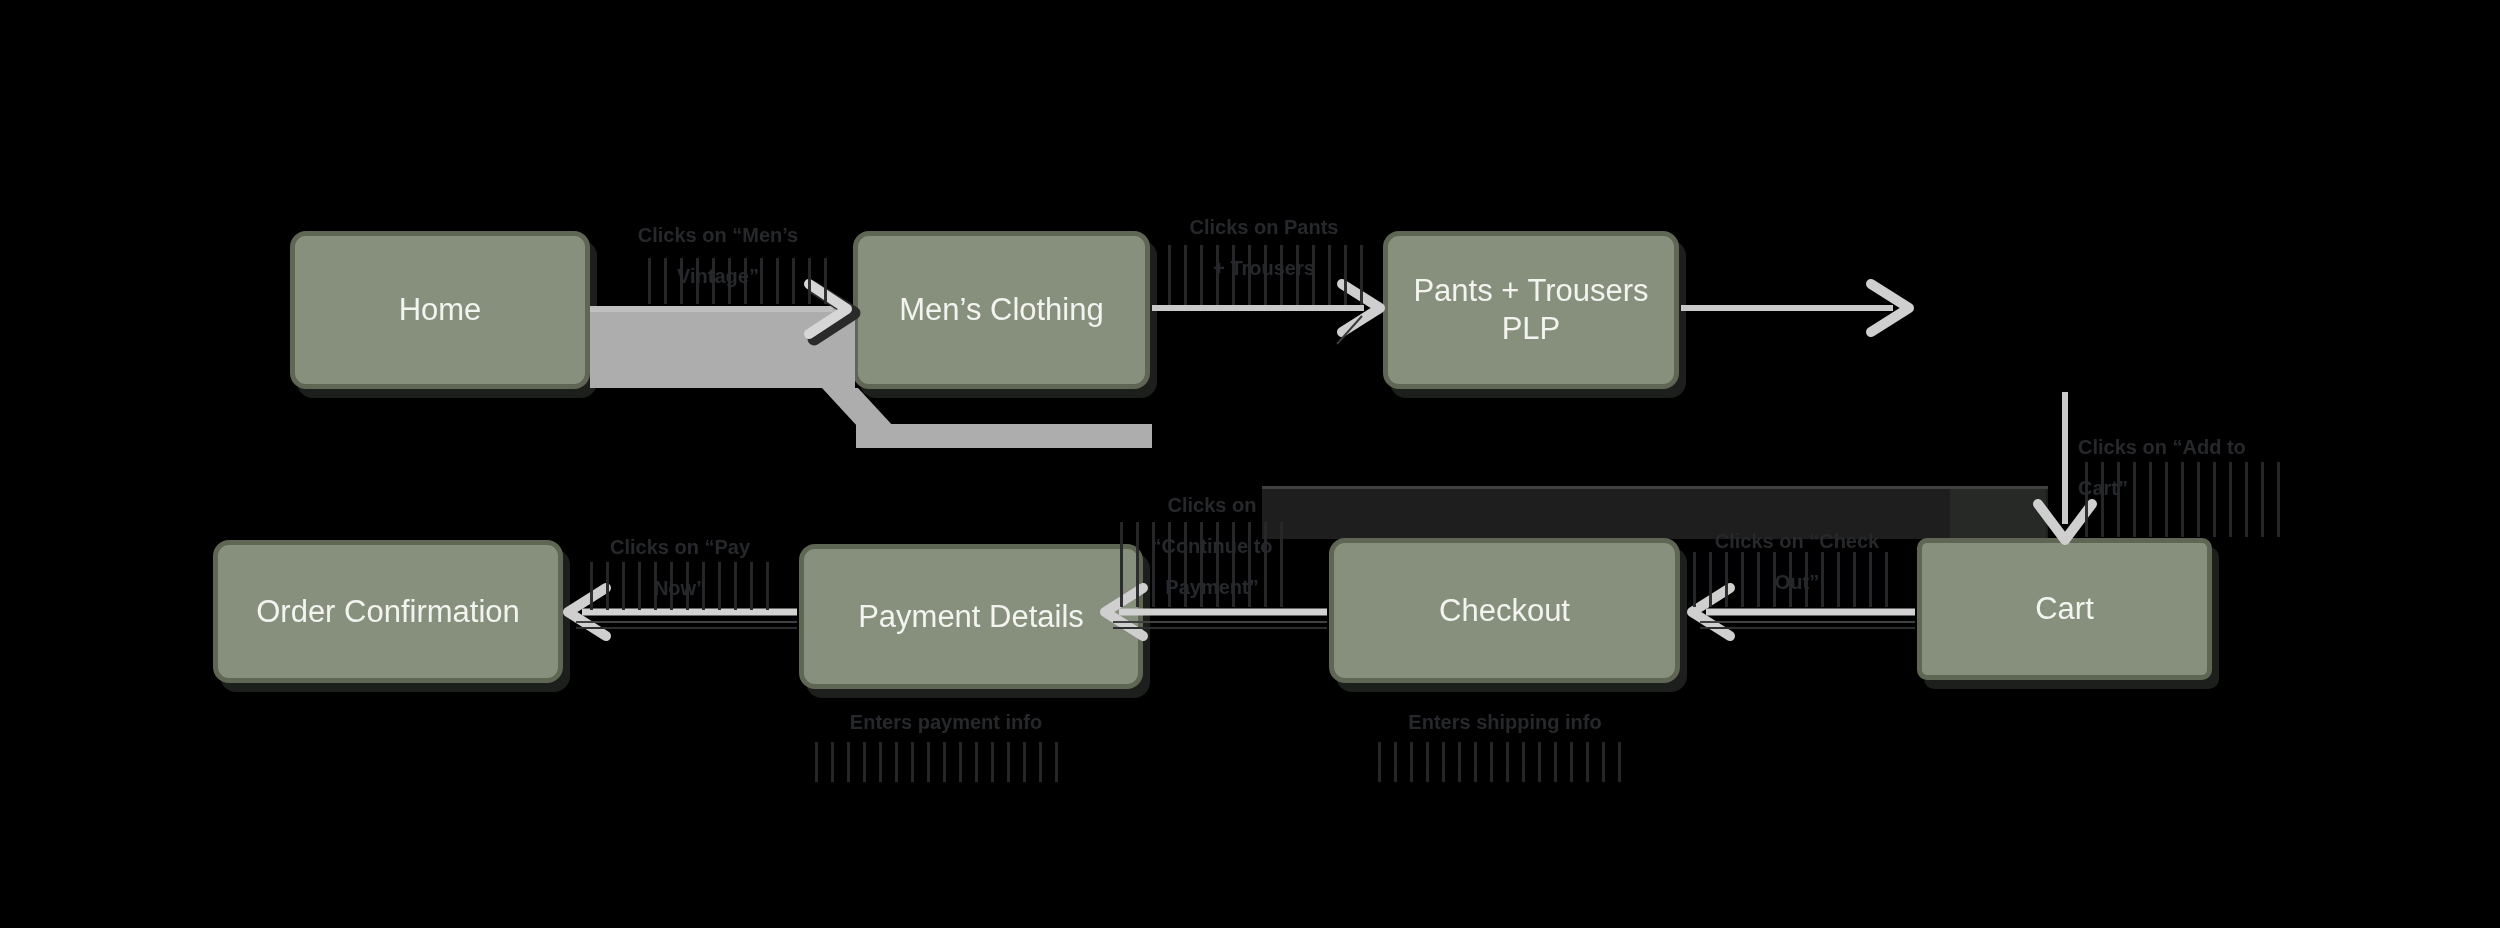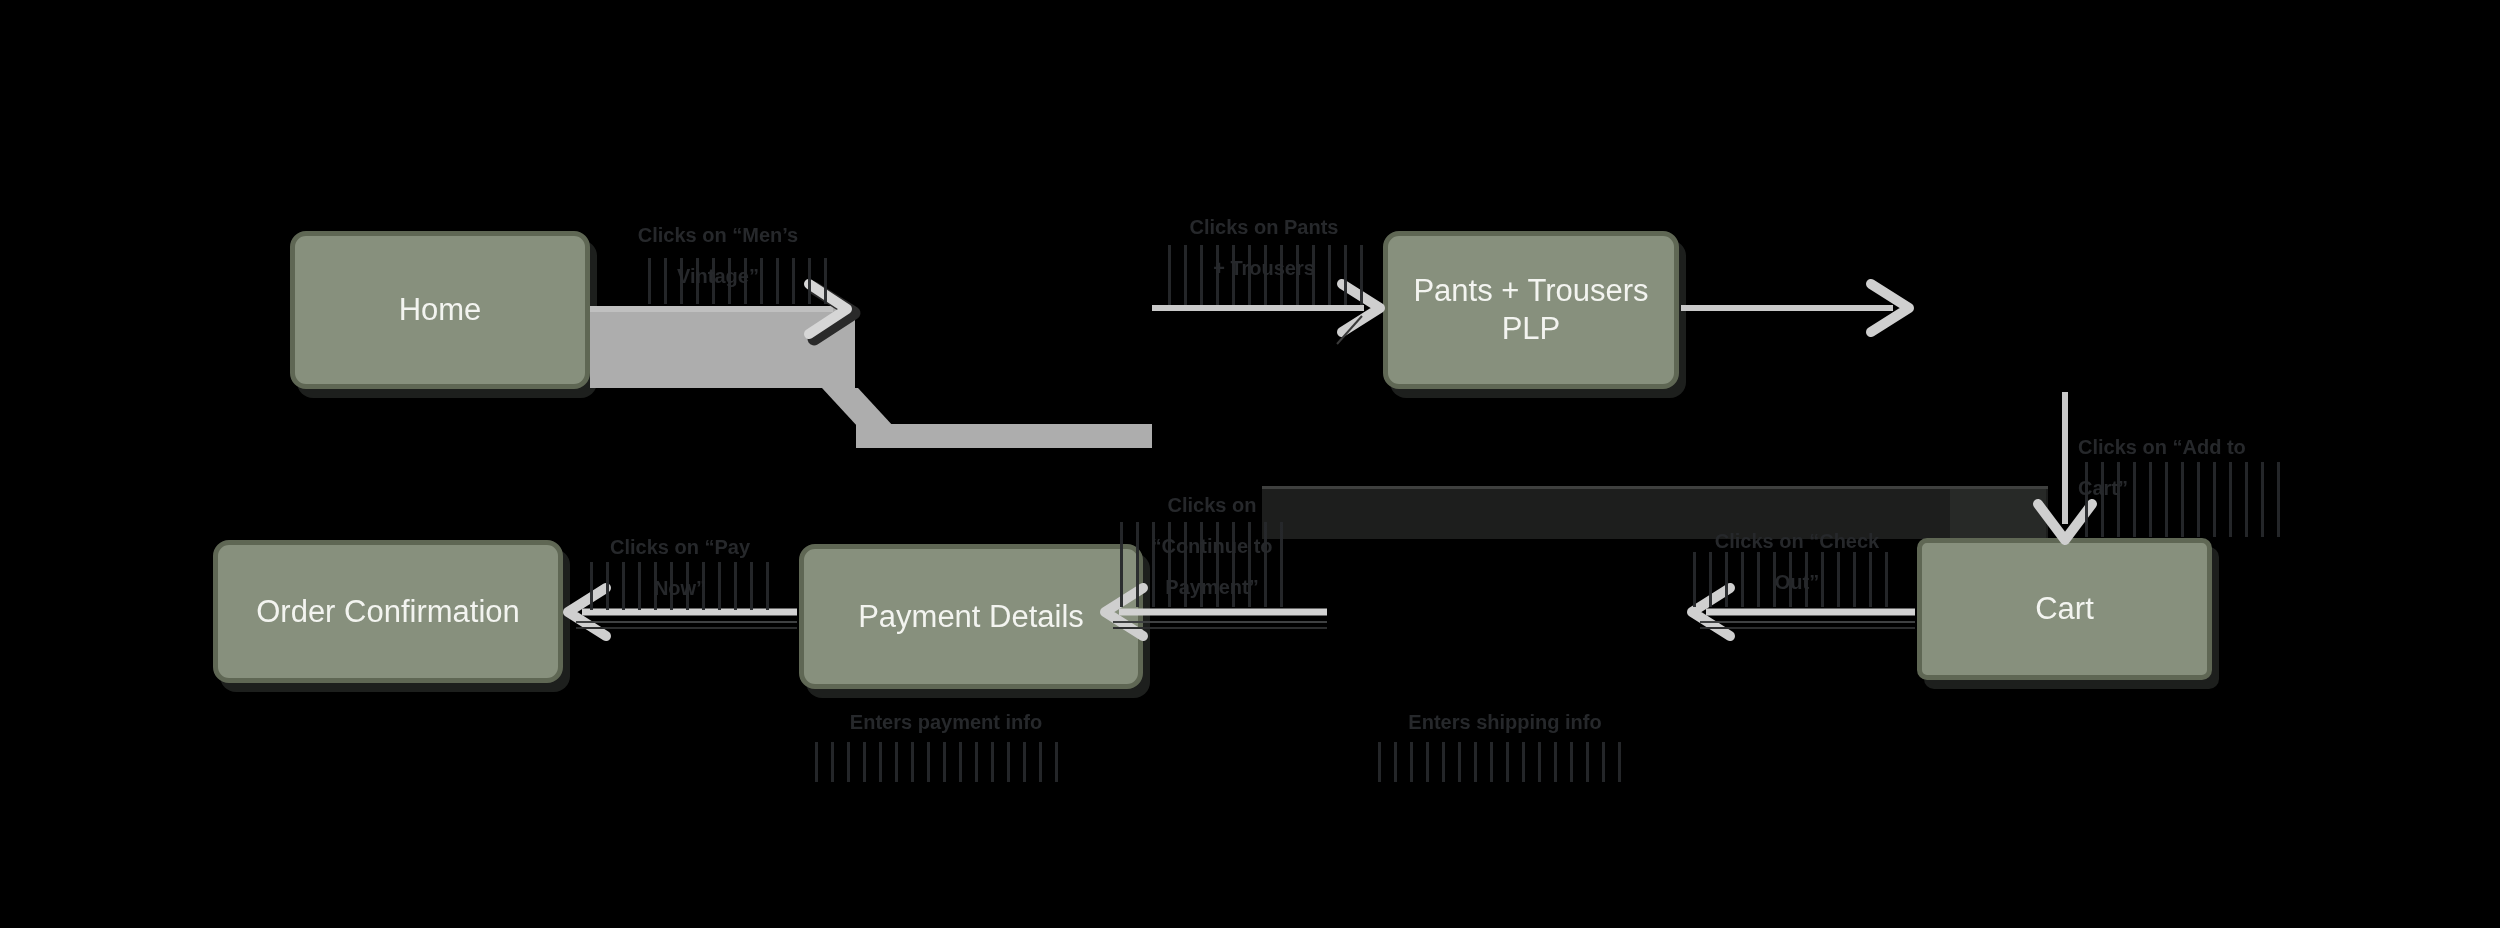--- a/index.html
+++ b/index.html
@@ -129,26 +129,32 @@
       <path d="M797 612 H582" stroke="#d2d2d2" stroke-width="7" fill="none"></path>
       <path d="M606 588 L568 612 L606 636" stroke="#cfcfcf" stroke-width="10" fill="none" stroke-linecap="round" stroke-linejoin="round"></path>
       <path d="M576 622 H797" stroke="#3f4142" stroke-width="2" fill="none"></path>
       <path d="M576 628 H797" stroke="#2c2d2e" stroke-width="2" fill="none"></path>
     </g>
   </svg>
 
   <div class="node" id="node-home">
     <span>Home</span>
   </div>
+  <div class="node" id="node-mens">
+    <span>Men’s Clothing</span>
+  </div>
   <div class="node" id="node-plp">
     <span>Pants + Trousers
 PLP</span>
   </div>
   <div class="node" id="node-cart">
     <span>Cart</span>
+  </div>
+  <div class="node" id="node-checkout">
+    <span>Checkout</span>
   </div>
   <div class="node" id="node-payment">
     <span>Payment Details</span>
   </div>
   <div class="node" id="node-order">
     <span>Order Confirmation</span>
   </div>
 
   <div class="edge-label" id="lbl-mens-vintage">Clicks on “Men’s
 Vintage”</div>

